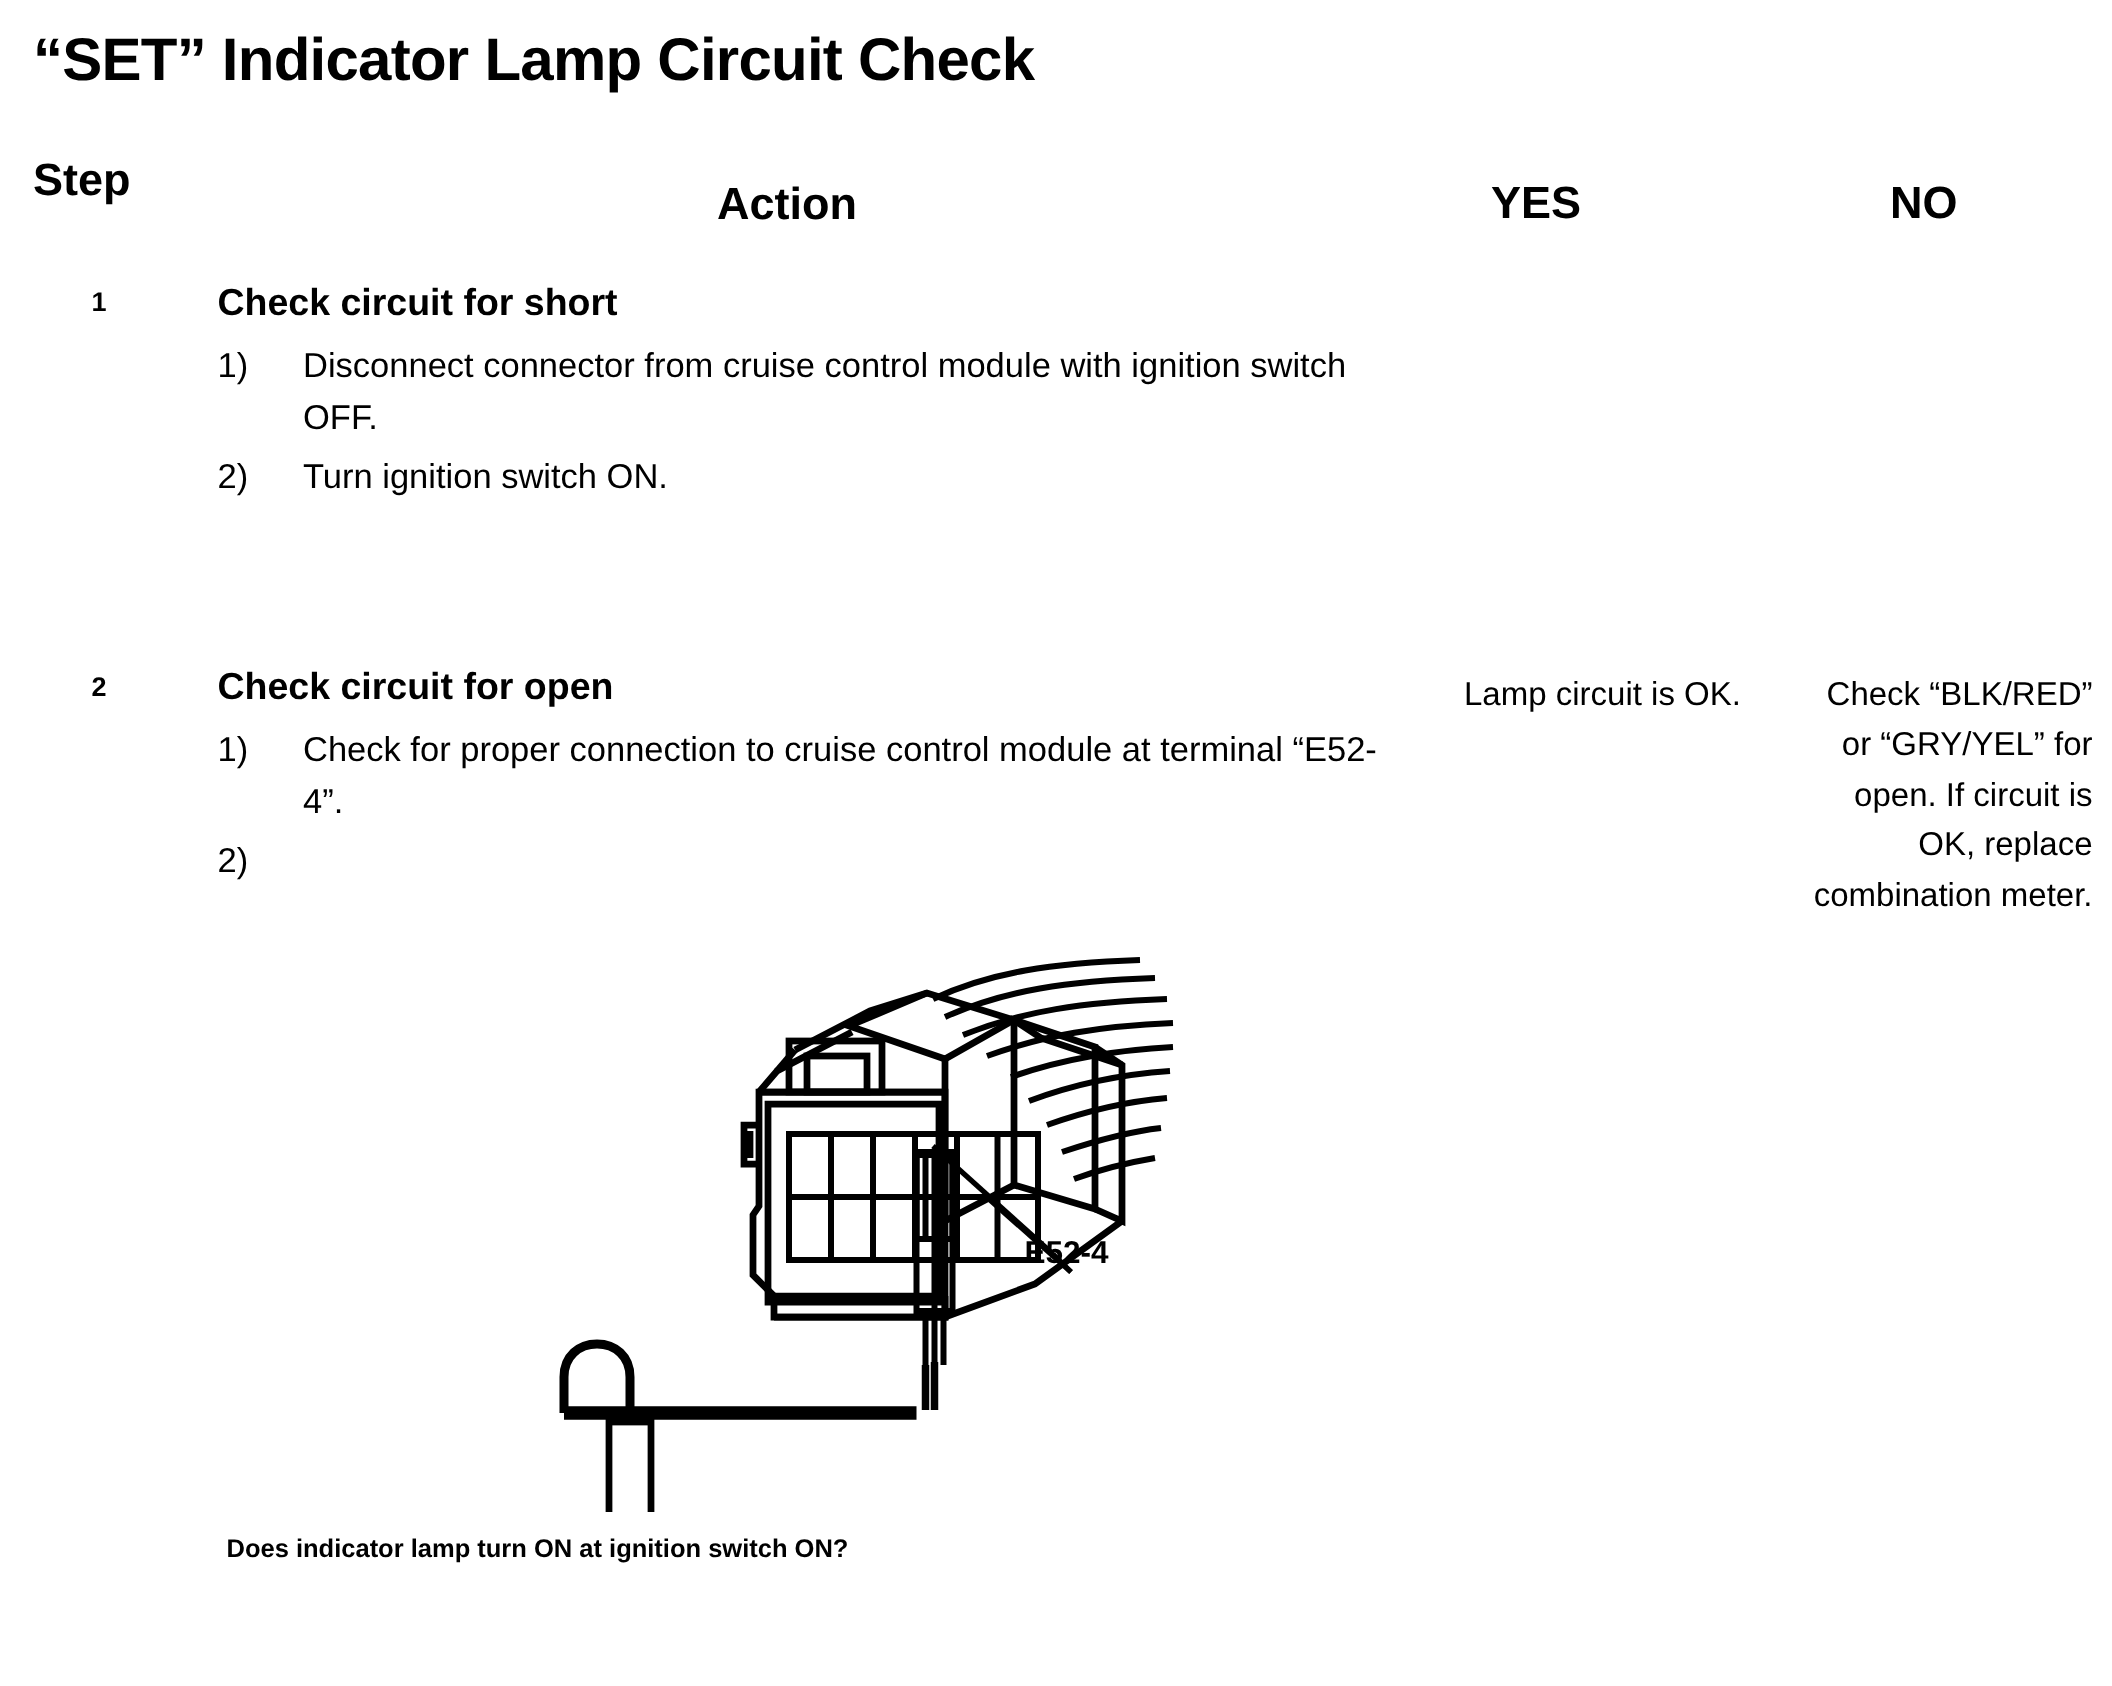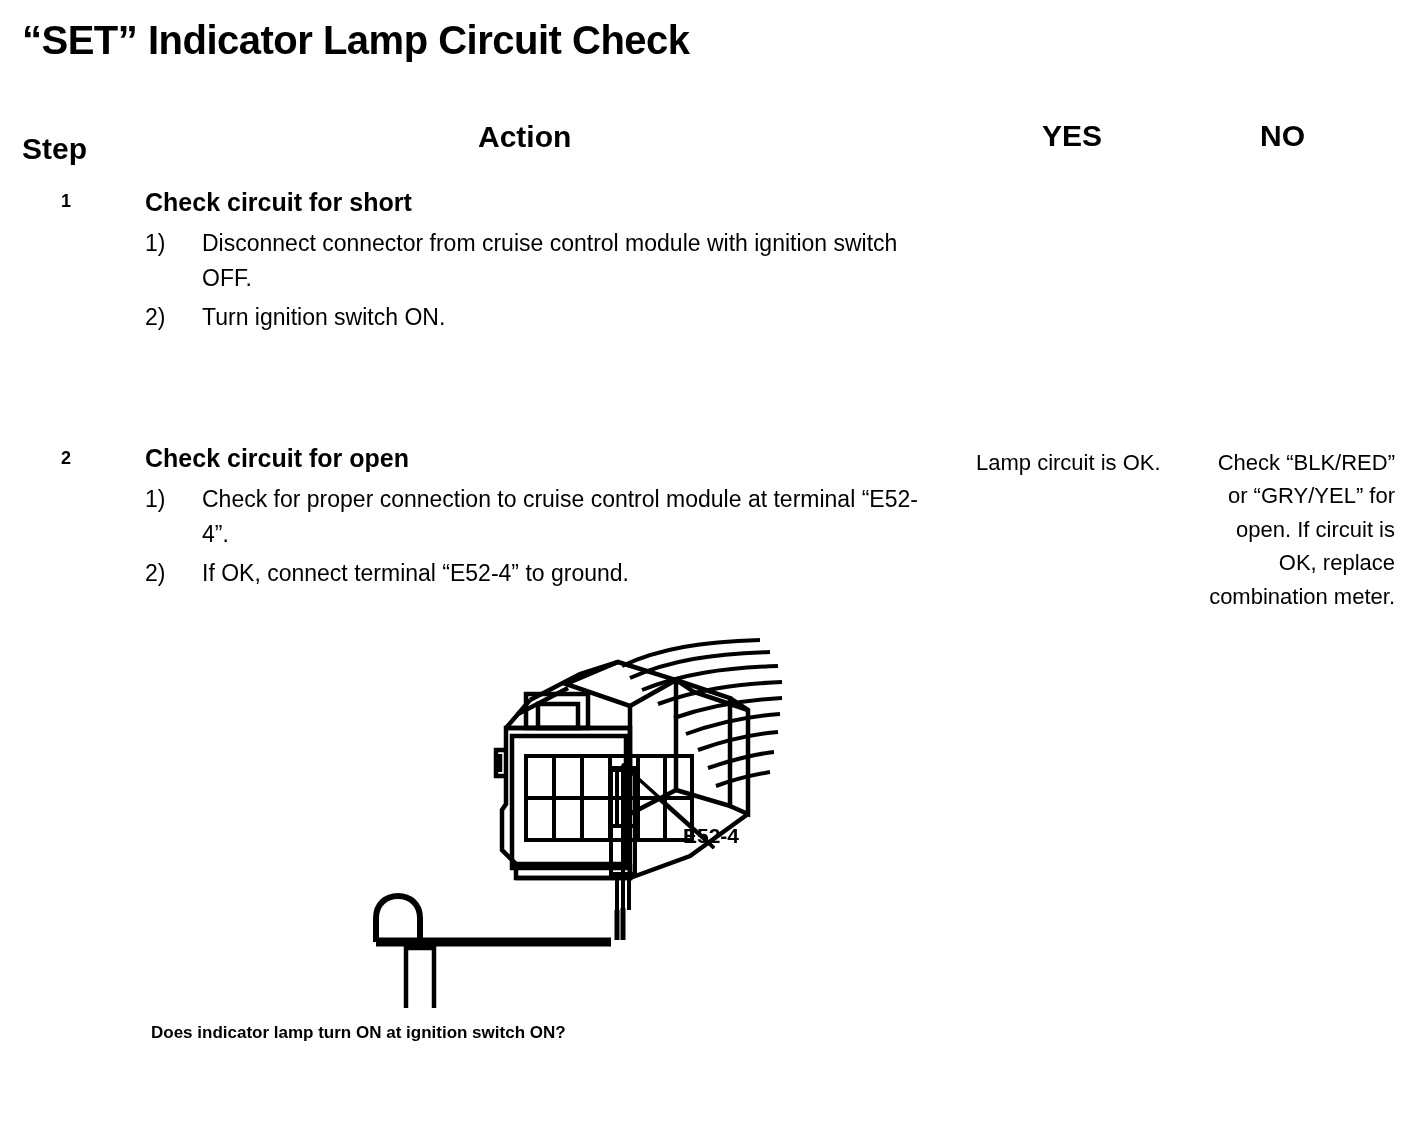--- a/index.html
+++ b/index.html
@@ -34,23 +34,23 @@
   }
 
   
   .col-head {
     position: absolute;
     font-size: 30px;
     font-weight: bold;
     white-space: nowrap;
     line-height: 1.1;
   }
-  #head-step { left: 22px;  top: 132px; }
+  #head-step { left: 22px;  top: 104px; }
   #head-action { left: 478px; top: 120px; }
-  #head-yes  { left: 1042px; top: 119px; }
+  #head-yes  { left: 994px; top: 119px; }
   #head-no   { left: 1260px; top: 119px; }
 
   
   .step-num {
     position: absolute;
     font-size: 18px;
     font-weight: bold;
     line-height: 1;
   }
   #step-num-1 { left: 61px; top: 192px; }
@@ -172,21 +172,20 @@
 
   <div class="action-block" id="action-2">
     <div class="action-heading">Check circuit for open</div>
     <ul class="ol">
       <li>
         <span class="marker">1)</span>
         <span>Check for proper connection to cruise control module at terminal “E52-4”.</span>
       </li>
       <li>
         <span class="marker">2)</span>
-        <span>If OK, connect terminal “E52-4” to ground.</span>
       </li>
     </ul>
   </div>
 
   <div class="ans-cell" id="yes-2">Lamp circuit is OK.</div>
   <div class="ans-cell" id="no-2">Check “BLK/RED” or “GRY/YEL” for open. If circuit is OK, replace combination meter.</div>
 
   <div id="connector-figure">
     <svg viewBox="0 0 480 390" xmlns="http://www.w3.org/2000/svg">
       <g fill="none" stroke="#000" stroke-width="4.5" stroke-linejoin="miter" stroke-linecap="butt">

